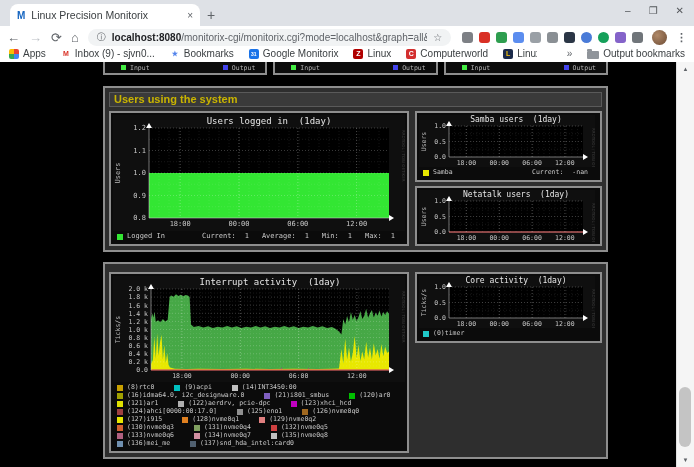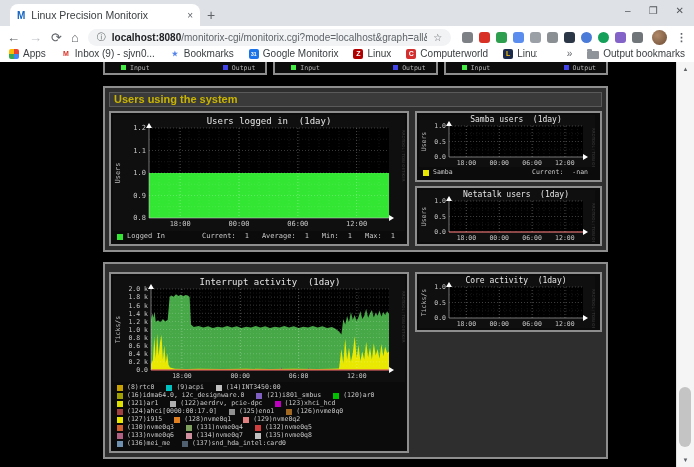--- a/index.html
+++ b/index.html
@@ -47,21 +47,21 @@
   .panel{border:2px solid #8e8e8e;background:#2e2e2e;padding:4px;margin-bottom:10px}
   .panel-title{font:bold 11px "Liberation Sans",sans-serif;color:#c9b400;background:#3a3a3a;border:1px solid #5a5a5a;padding:0 4px 1px;height:12px;line-height:12px}
   .panel-body{display:flex;gap:6px;align-items:flex-start;margin-top:4px}
 
   .gbox{border:2px solid #8e8e8e;background:#0b0b0b;padding:2px}
   .gbox svg{display:block}
   .col{display:flex;flex-direction:column;gap:4px;flex:1}
 
   .legend{font:7px "DejaVu Sans Mono",monospace;color:#c8c8c8;padding:1px 4px 2px}
   .legend.small-leg{font-size:6.5px}
-  .leg-row{display:flex;align-items:center;gap:12px;line-height:7px;margin-top:1px;white-space:pre}
+  .leg-row{display:flex;align-items:center;gap:20px;line-height:7px;margin-top:1px;white-space:pre}
   .leg-item{display:flex;align-items:center}
   .lsq{display:inline-block;width:6px;height:6px;margin-right:4px;flex:0 0 auto}
   .stats{display:flex;gap:13px;margin-left:auto;padding-right:6px}
   .stat .v{margin-left:9px}
 
   
   .scroll{position:absolute;right:0;top:0;width:17px;height:405px;background:#f5f5f5;border-left:1px solid #e0e0e0}
   .sarrow{height:14px;display:flex;align-items:center;justify-content:center;color:#5f6368;font-size:6px}
   .sarrow.down{position:absolute;bottom:0;left:0;right:0}
   .thumb{position:absolute;left:2px;width:12px;top:325px;height:60px;background:#c4c4c4;border-radius:6px}
@@ -479,20 +479,23 @@
                 <line x1="30" y1="11" x2="164" y2="11" stroke="#ffffff" stroke-opacity="0.22" stroke-dasharray="1,2"></line>
                 <text x="27" y="13.3" fill="#c8c8c8" font-family="DejaVu Sans Mono, monospace" font-size="6.5" style="white-space:pre" text-anchor="end">1.0</text>
                 <line x1="30" y1="11" x2="30" y2="42" stroke="#cfcfcf" stroke-opacity="0.55"></line>
                 <line x1="30" y1="42" x2="164" y2="42" stroke="#cfcfcf" stroke-opacity="0.55"></line>
                 <polygon points="27,11 33,11 30,6" fill="#ffffff"></polygon>
                 <polygon points="164,39 164,45 169,42" fill="#ffffff"></polygon>
                 <text x="97" y="7" fill="#e6e6e6" font-family="DejaVu Sans Mono, monospace" font-size="8" style="white-space:pre" text-anchor="middle">Core activity  (1day)</text>
                 <text x="0" y="0" fill="#bbbbbb" font-family="DejaVu Sans Mono, monospace" font-size="6.5" style="white-space:pre" text-anchor="middle" transform="translate(7,26.5) rotate(-90)">Ticks/s</text>
                 <text x="0" y="0" fill="#3d3d3d" font-family="DejaVu Sans, sans-serif" font-size="4" style="white-space:pre" transform="translate(173,13) rotate(90)">RRDTOOL / TOBI OETIKER</text>
               </svg>
+            <div class="legend small-leg">
+                <div class="leg-row"><span class="leg-item"><i class="lsq" style="background: rgb(32, 200, 200);"></i>(0)timer</span></div>
+              </div>
           </div>
         </div>
       </div>
     </section>
 
   </div>
 
   <div class="scroll">
     <div class="sarrow">▲</div>
     <div class="thumb"></div>

